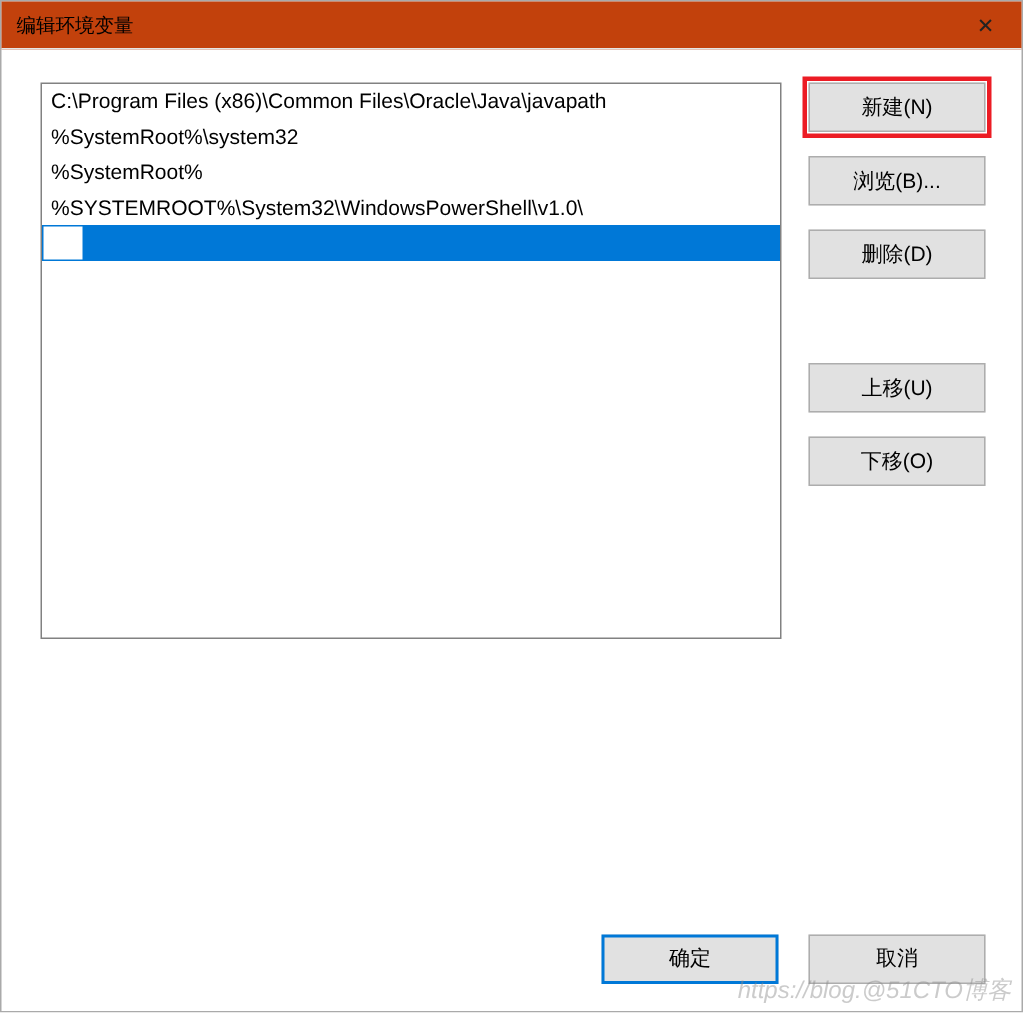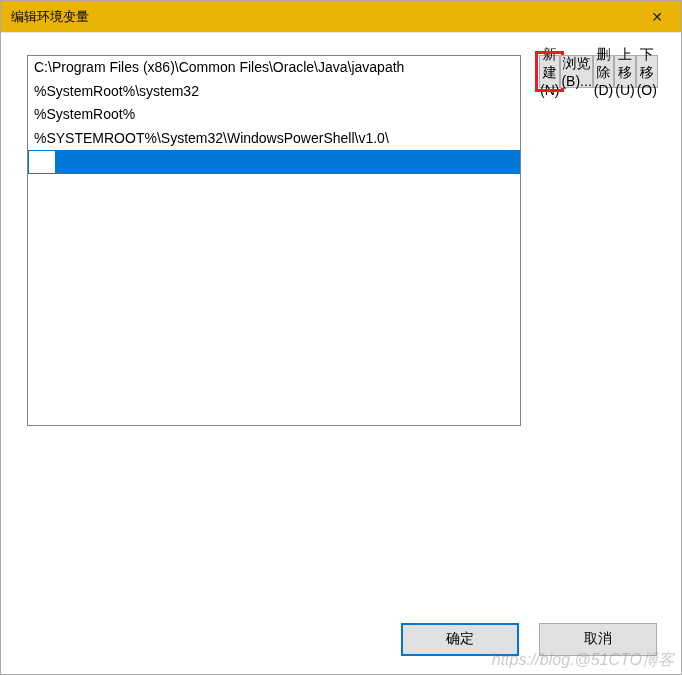--- a/index.html
+++ b/index.html
@@ -20,21 +20,21 @@
     background: #fff;
     display: flex;
     flex-direction: column;
   }
   .titlebar {
     height: 32px;
     border-bottom: 1px solid #e5e5e5;
     display: flex;
     align-items: center;
     padding: 0 4px 0 10px;
-    background: #eab308;
+    background: #c2410c;
   }
   .title-text { flex: 1; font-size: 13px; }
   .close-btn {
     width: 40px;
     height: 28px;
     display: flex;
     align-items: center;
     justify-content: center;
     cursor: default;
     font-family: Arial, sans-serif;
@@ -77,21 +77,21 @@
     padding: 0 2px;
     outline: none;
   }
   .edit-selection {
     flex: 1;
     background: #0078d7;
   }
   .side-buttons {
     width: 118px;
     display: flex;
-    flex-direction: row;
+    flex-direction: column;
   }
   .btn {
     width: 118px;
     height: 33px;
     background: #e1e1e1;
     border: 1px solid #adadad;
     font-size: 14px;
     font-family: inherit;
     cursor: default;
     margin-bottom: 16px;

